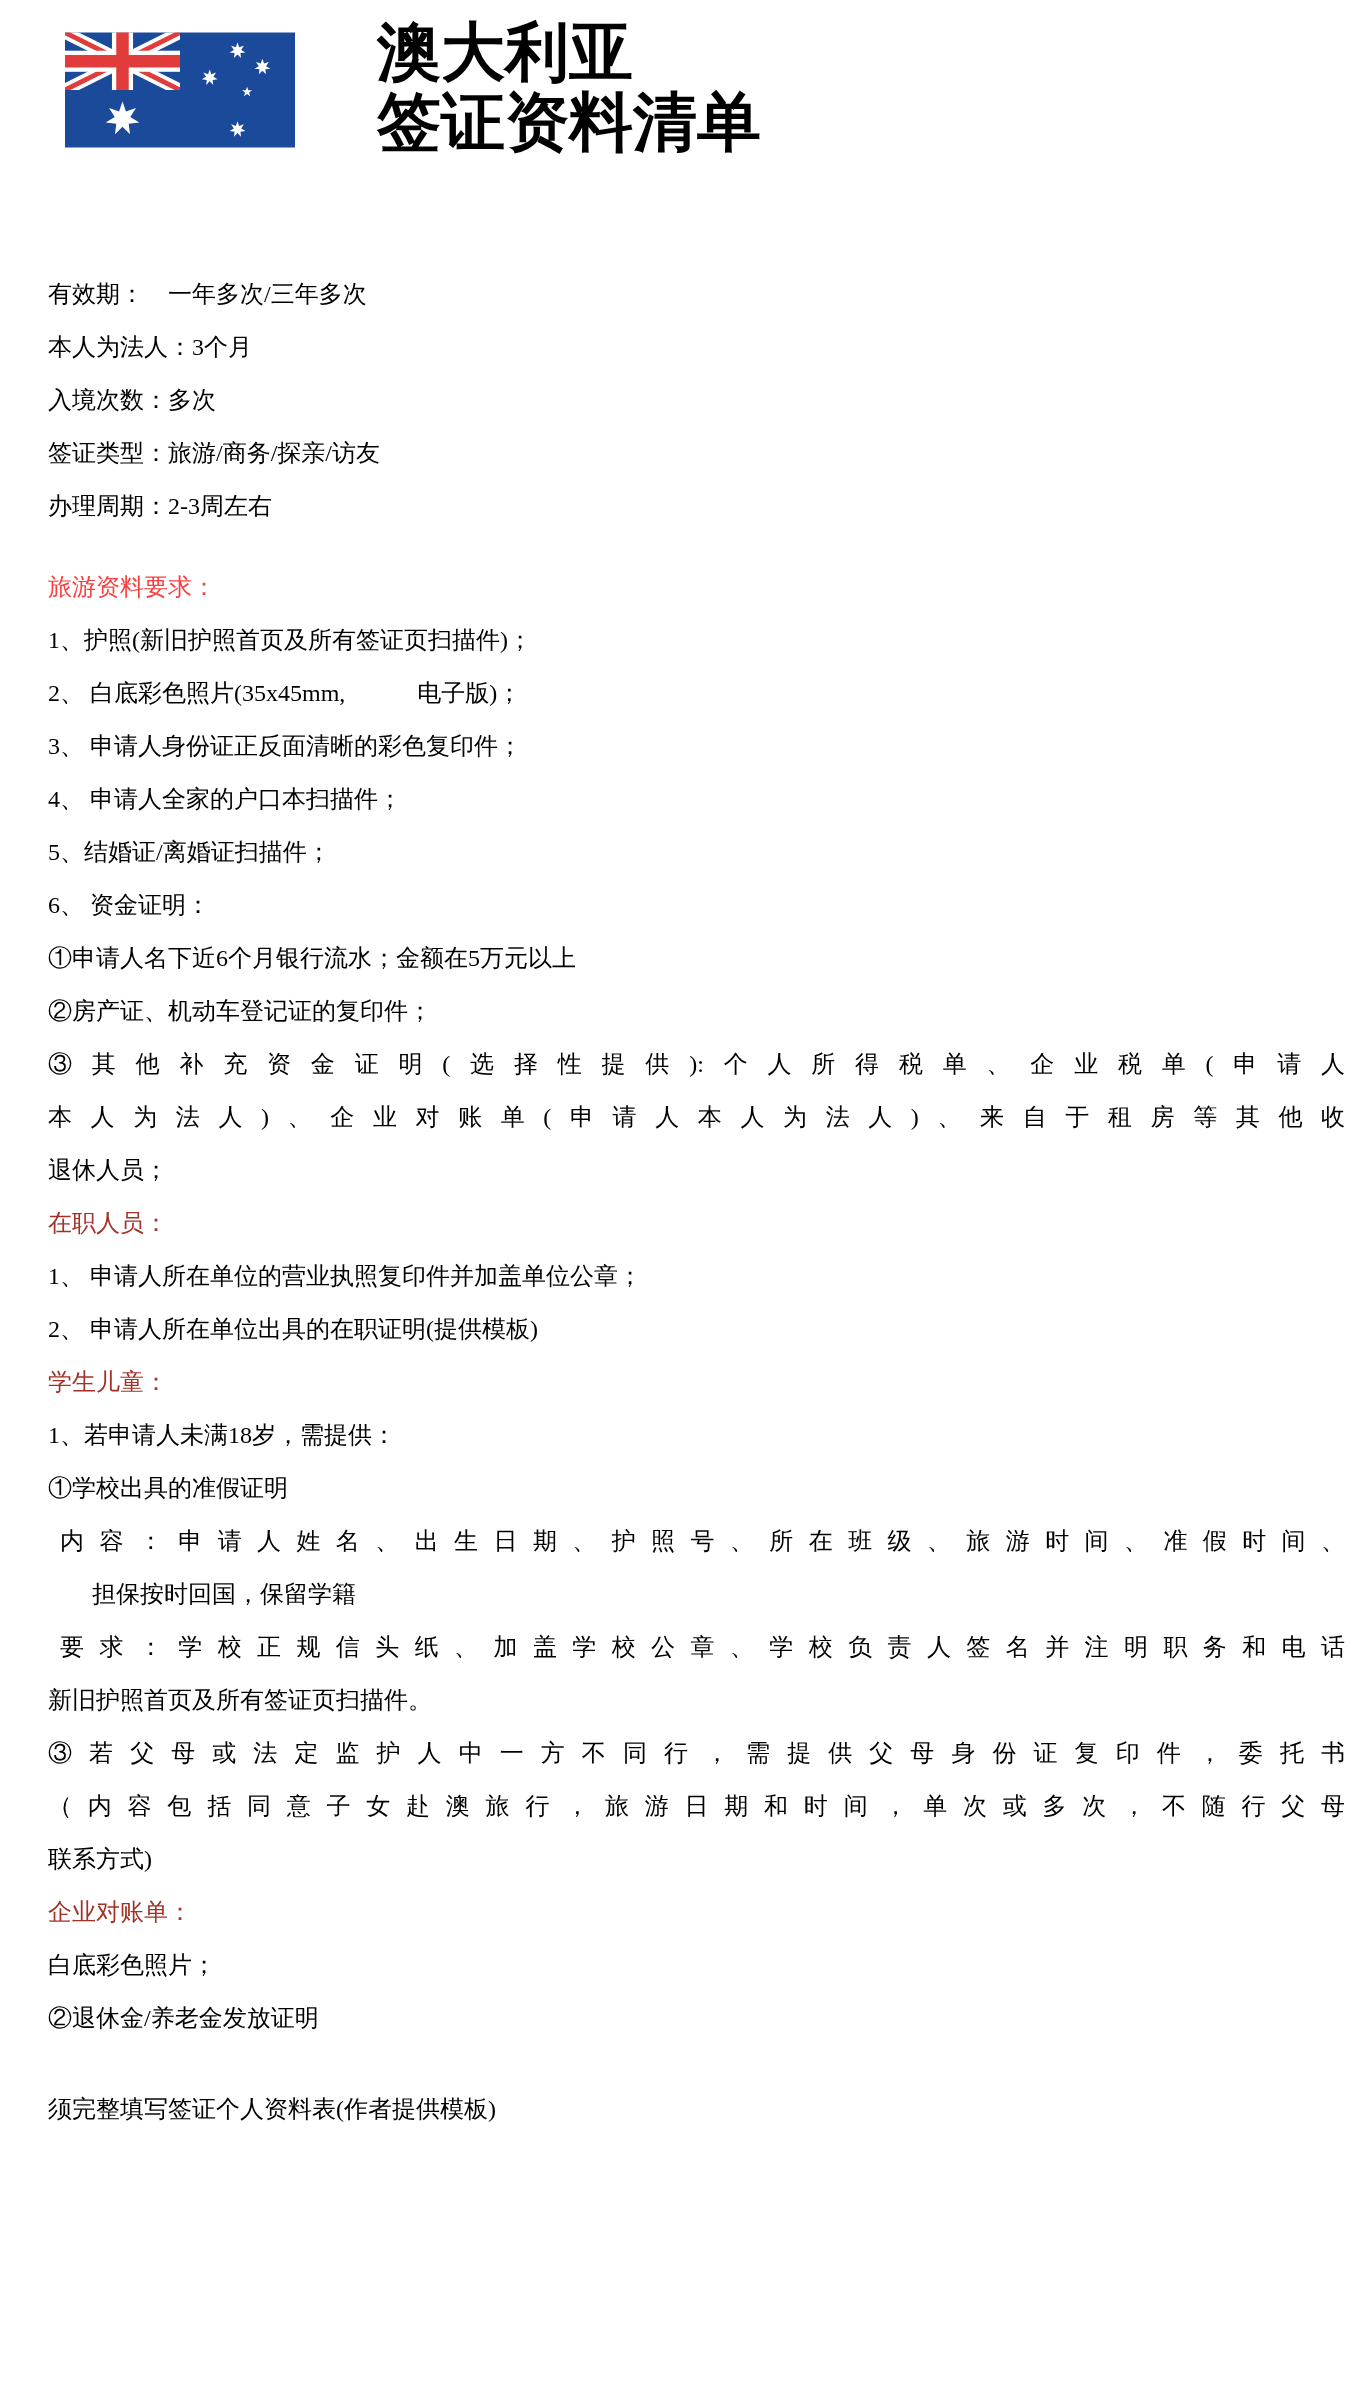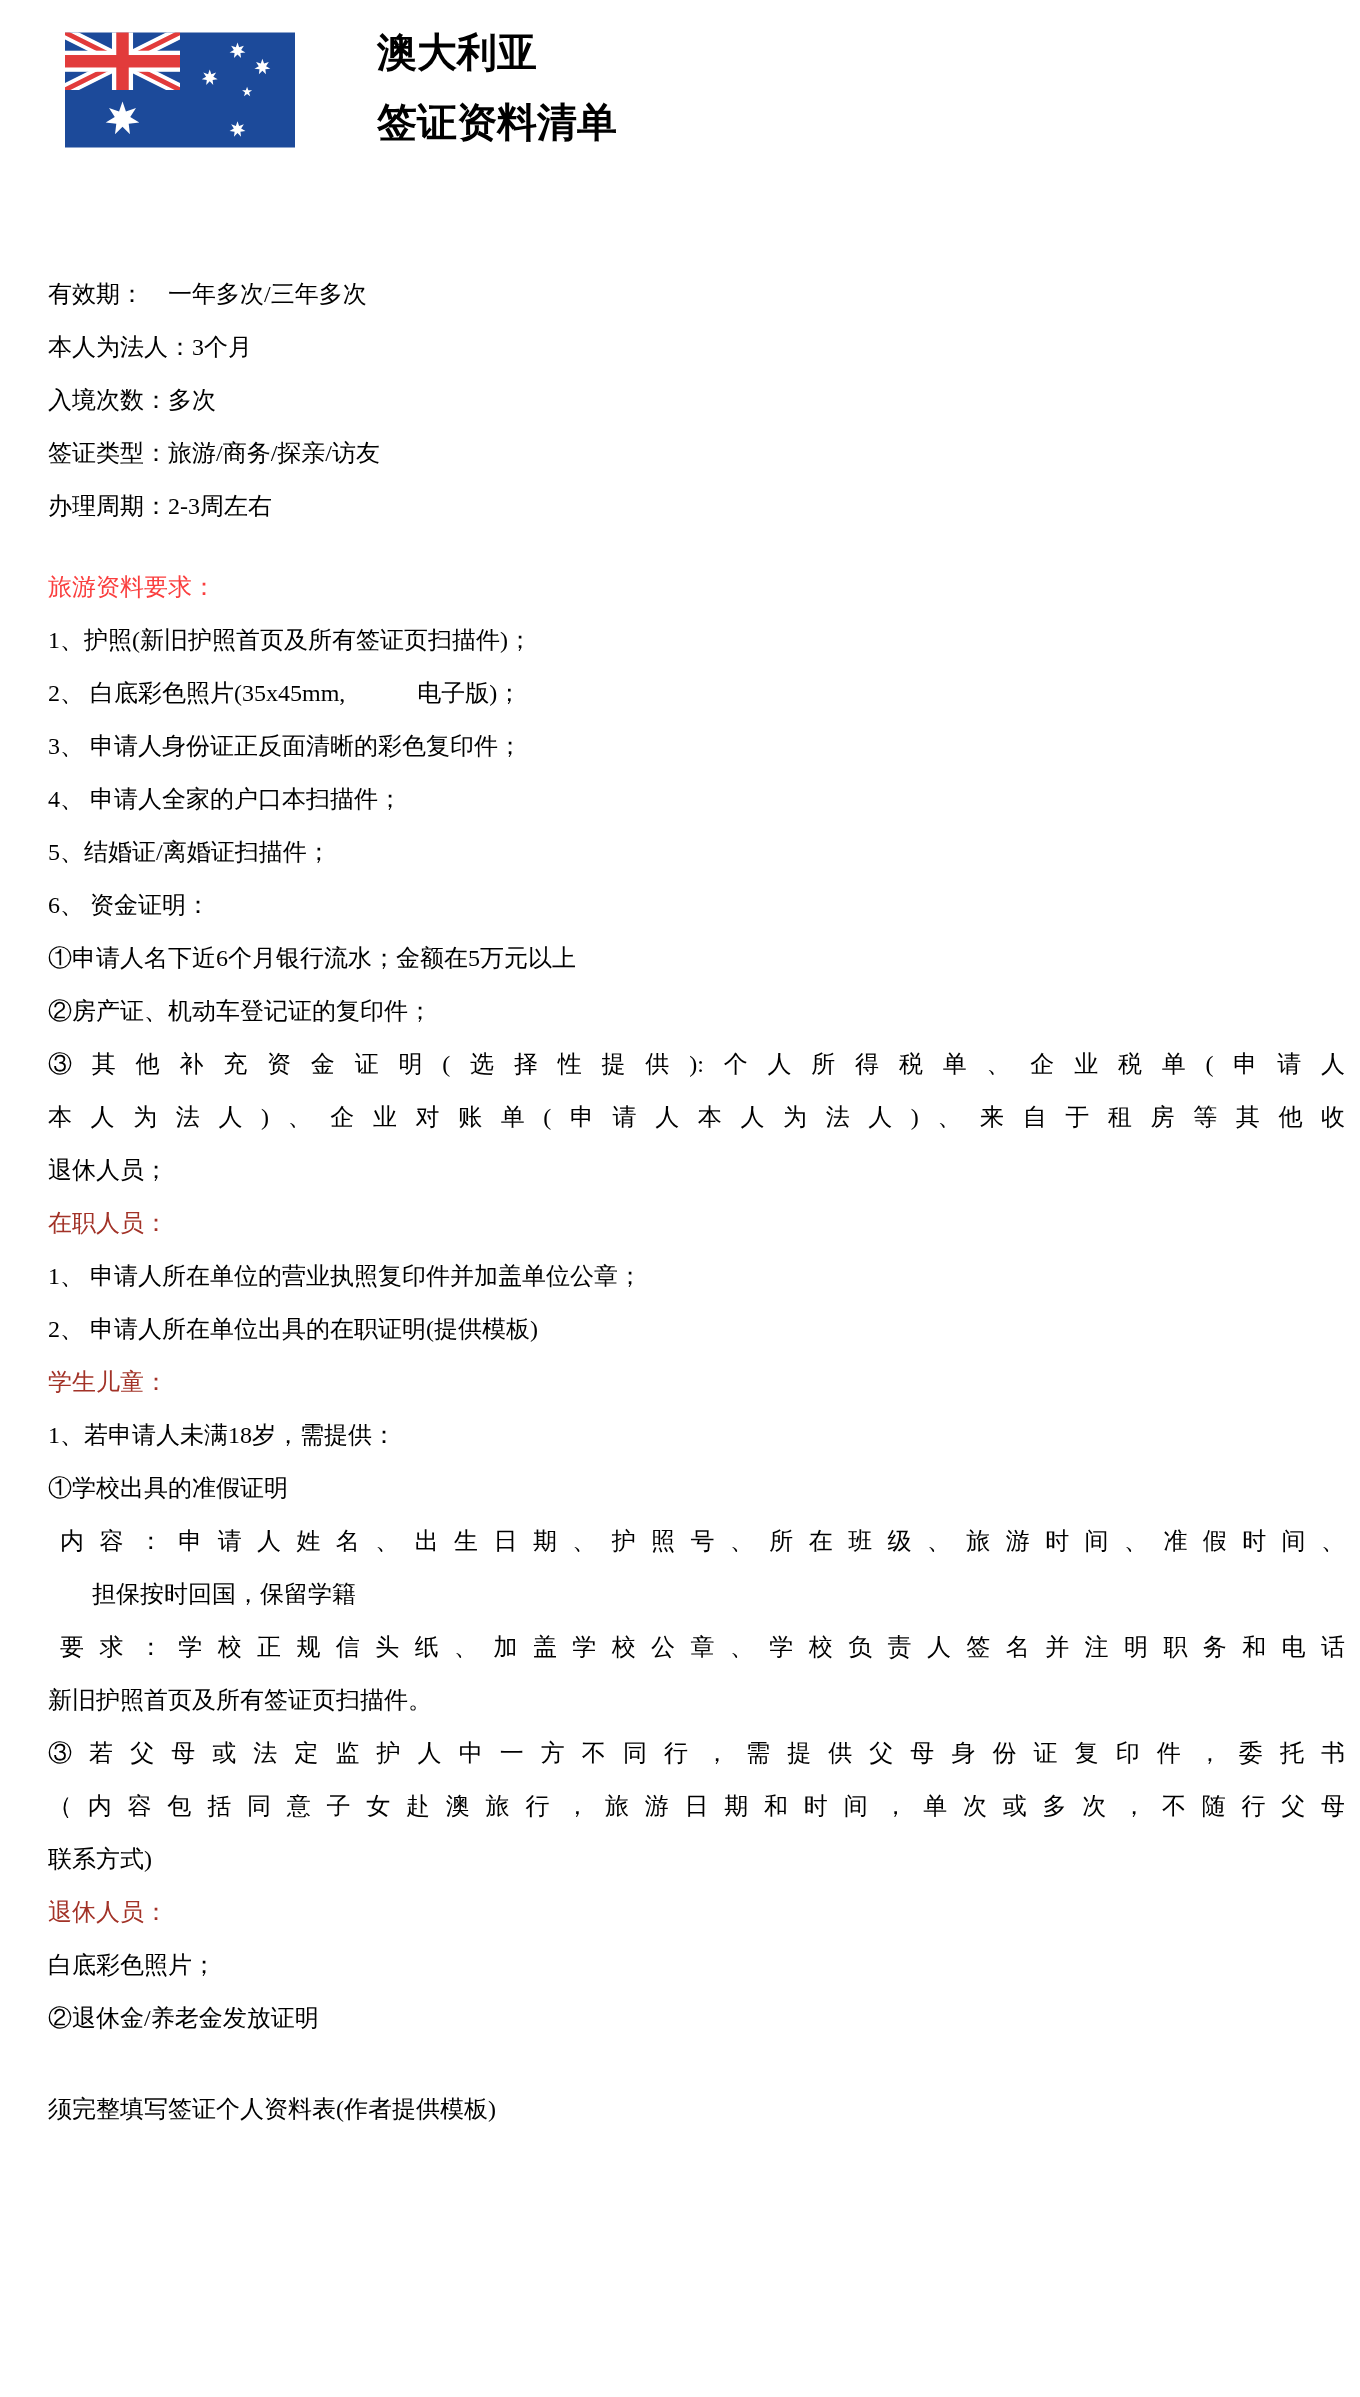--- a/index.html
+++ b/index.html
@@ -21,21 +21,21 @@
     overflow:hidden;
   }
   .header{display:flex;align-items:flex-start;padding:30px 0 0 65px;}
   .flag{width:230px;height:120px;display:block;flex:0 0 auto;}
   .f-blue{fill:var(--flag-blue,#1C4A9A);}
   .f-red{fill:var(--flag-red,#E23B3B);}
   .f-white{fill:var(--flag-white,#fff);}
   .s-white{stroke:var(--flag-white,#fff);fill:none;}
   .s-red{stroke:var(--flag-red,#E23B3B);fill:none;}
   .titles{margin-left:82px;margin-top:-12px;}
-  .title-line{font-size:40px;font-weight:700;line-height:70px;white-space:nowrap;color:var(--body-text,#000);}
+  .title-line{font-size:64px;font-weight:700;line-height:70px;white-space:nowrap;color:var(--body-text,#000);}
   .content{margin:110px 15px 0 48px;}
   .line{font-size:24px;line-height:53px;white-space:pre-wrap;}
   .stretch{text-align:justify;text-align-last:justify;}
   .indent1{padding-left:12px;}
   .indent2{padding-left:44px;}
   .heading-bright{color:var(--heading-red,#FA3E3E);}
   .heading-dark{color:var(--subheading-dark-red,#A23227);}
   .gap-sm{margin-top:28px;}
   .gap-lg{margin-top:38px;}
 </style>
@@ -103,18 +103,18 @@
   <div class="line">1、若申请人未满18岁，需提供：</div>
   <div class="line">①学校出具的准假证明</div>
   <div class="line indent1 stretch">内容：申请人姓名、出生日期、护照号、所在班级、旅游时间、准假时间、</div>
   <div class="line indent2">担保按时回国，保留学籍</div>
   <div class="line indent1 stretch">要求：学校正规信头纸、加盖学校公章、学校负责人签名并注明职务和电话</div>
   <div class="line">新旧护照首页及所有签证页扫描件。</div>
   <div class="line stretch">③若父母或法定监护人中一方不同行，需提供父母身份证复印件，委托书</div>
   <div class="line stretch">（内容包括同意子女赴澳旅行，旅游日期和时间，单次或多次，不随行父母</div>
   <div class="line">联系方式)</div>
 
-  <div class="line heading-dark">退休人员：</div>
+  <div class="line heading-dark">企业对账单：</div>
   <div class="line">白底彩色照片；</div>
   <div class="line">②退休金/养老金发放证明</div>
 
   <div class="line gap-lg">须完整填写签证个人资料表(作者提供模板)</div>
 </div>
 
 </body></html>

